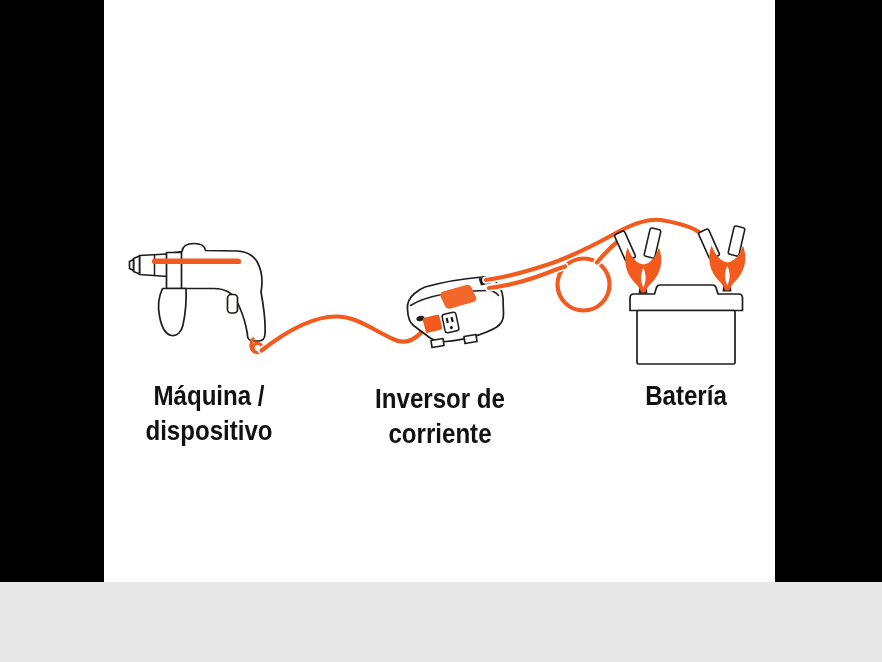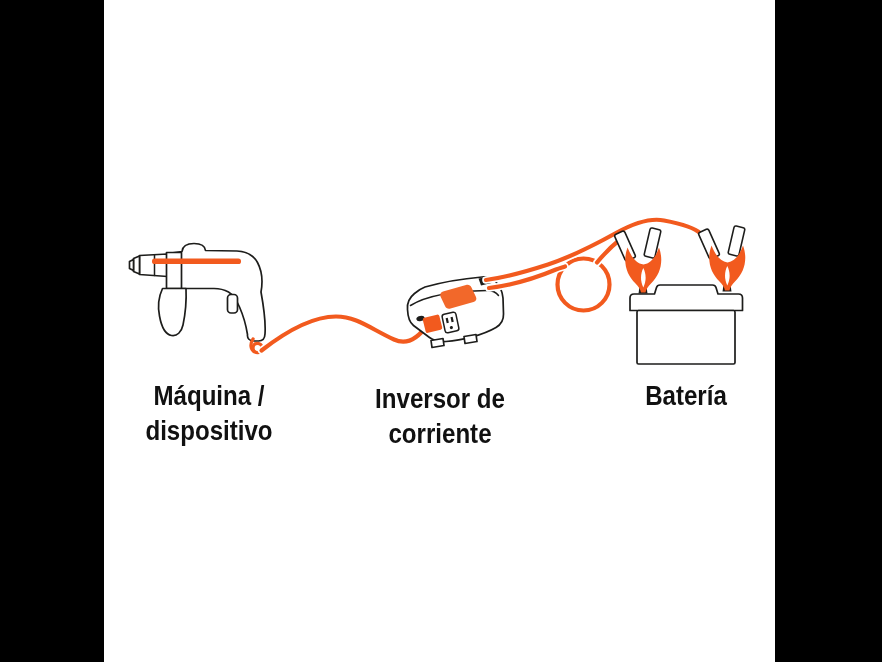--- a/index.html
+++ b/index.html
@@ -6,21 +6,21 @@
     --background:#ffffff;
     --pillarbox:#000000;
     --outline:#1d1d1b;
     --accent:#f25a1e;
     --accent-fill:#f2682a;
     --text:#111111;
   }
   html,body{margin:0;padding:0;}
   body{font-family:"Liberation Sans", sans-serif; background:#e8e8e8;}
   .stage{
-    position:relative;width:882px;height:662px;background:var(--background);
+    position:relative;width:882px;height:582px;background:var(--background);
     overflow:hidden;
   }
   .pillar{position:absolute;top:0;height:662px;background:var(--pillarbox);}
   .pillar-left{left:0;width:104px;}
   .pillar-right{left:775px;width:107px;}
   svg.diagram{position:absolute;left:0;top:0;}
   .c-out{fill:#ffffff;stroke:var(--outline);stroke-width:1.7;stroke-linejoin:round;stroke-linecap:round;}
   .c-thin{fill:none;stroke:var(--outline);stroke-width:1.5;stroke-linejoin:round;stroke-linecap:round;}
   .c-dark{fill:var(--outline);stroke:none;}
   .c-accent{fill:var(--accent);stroke:none;}

